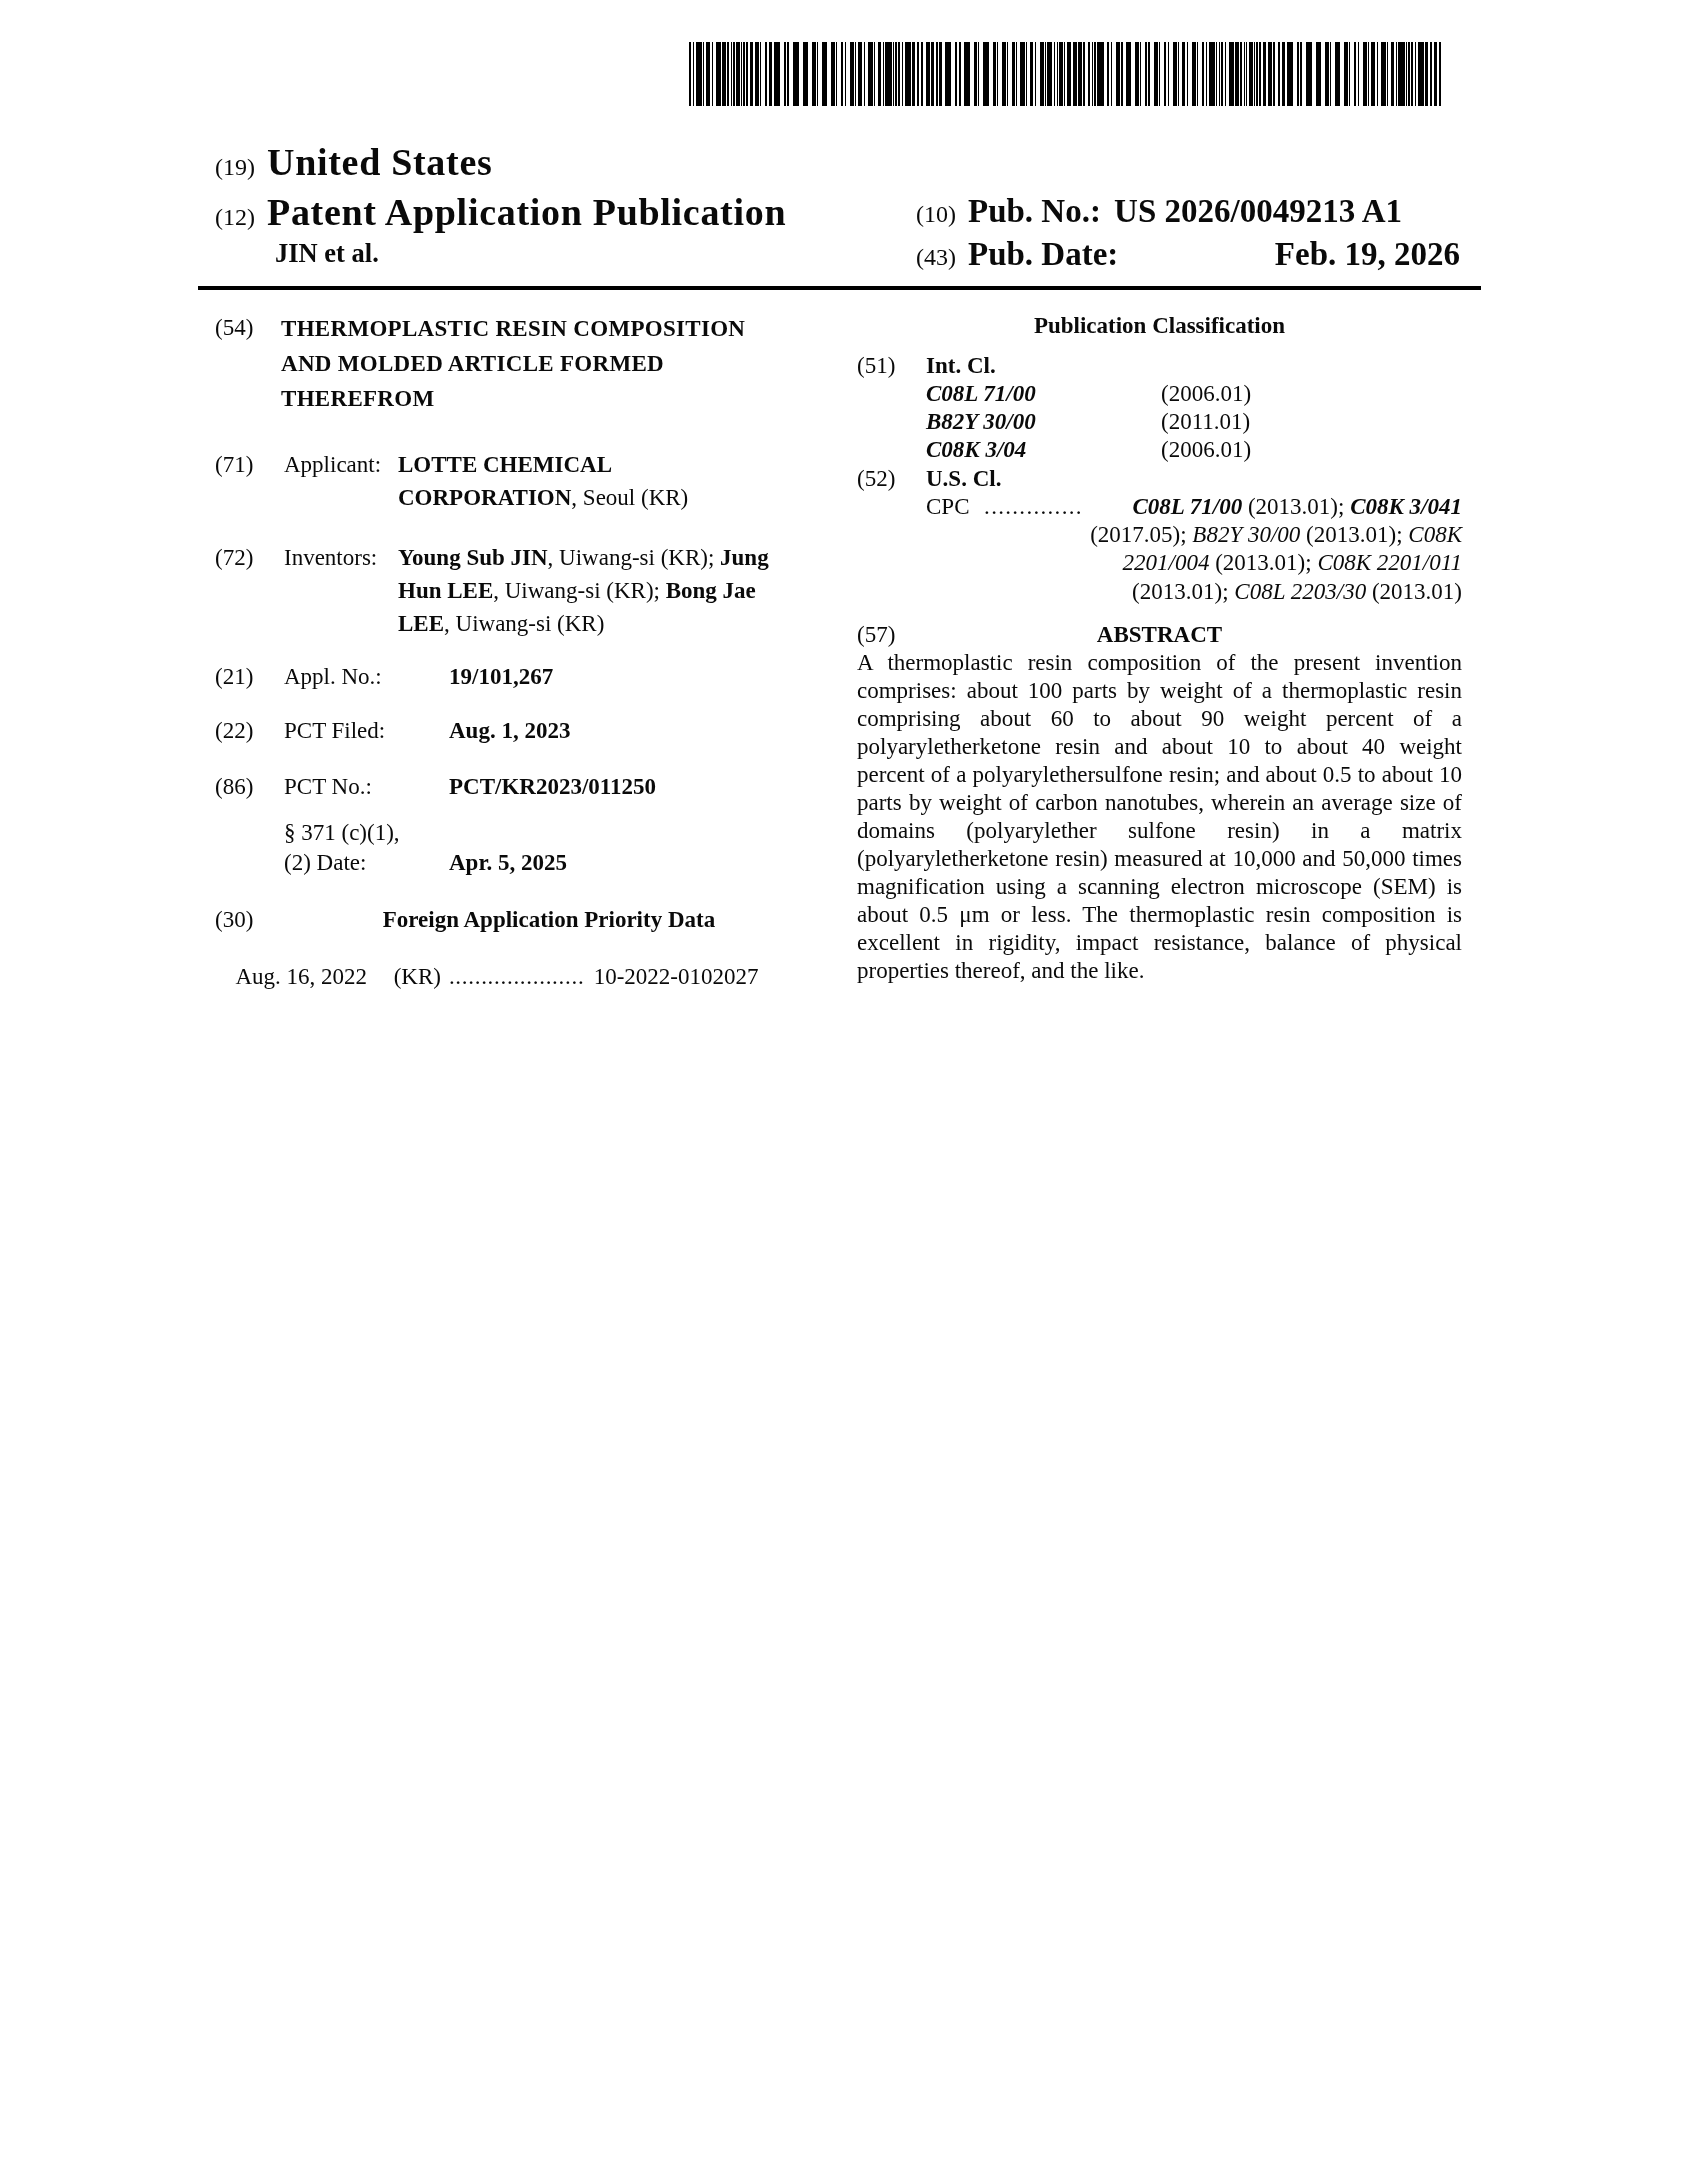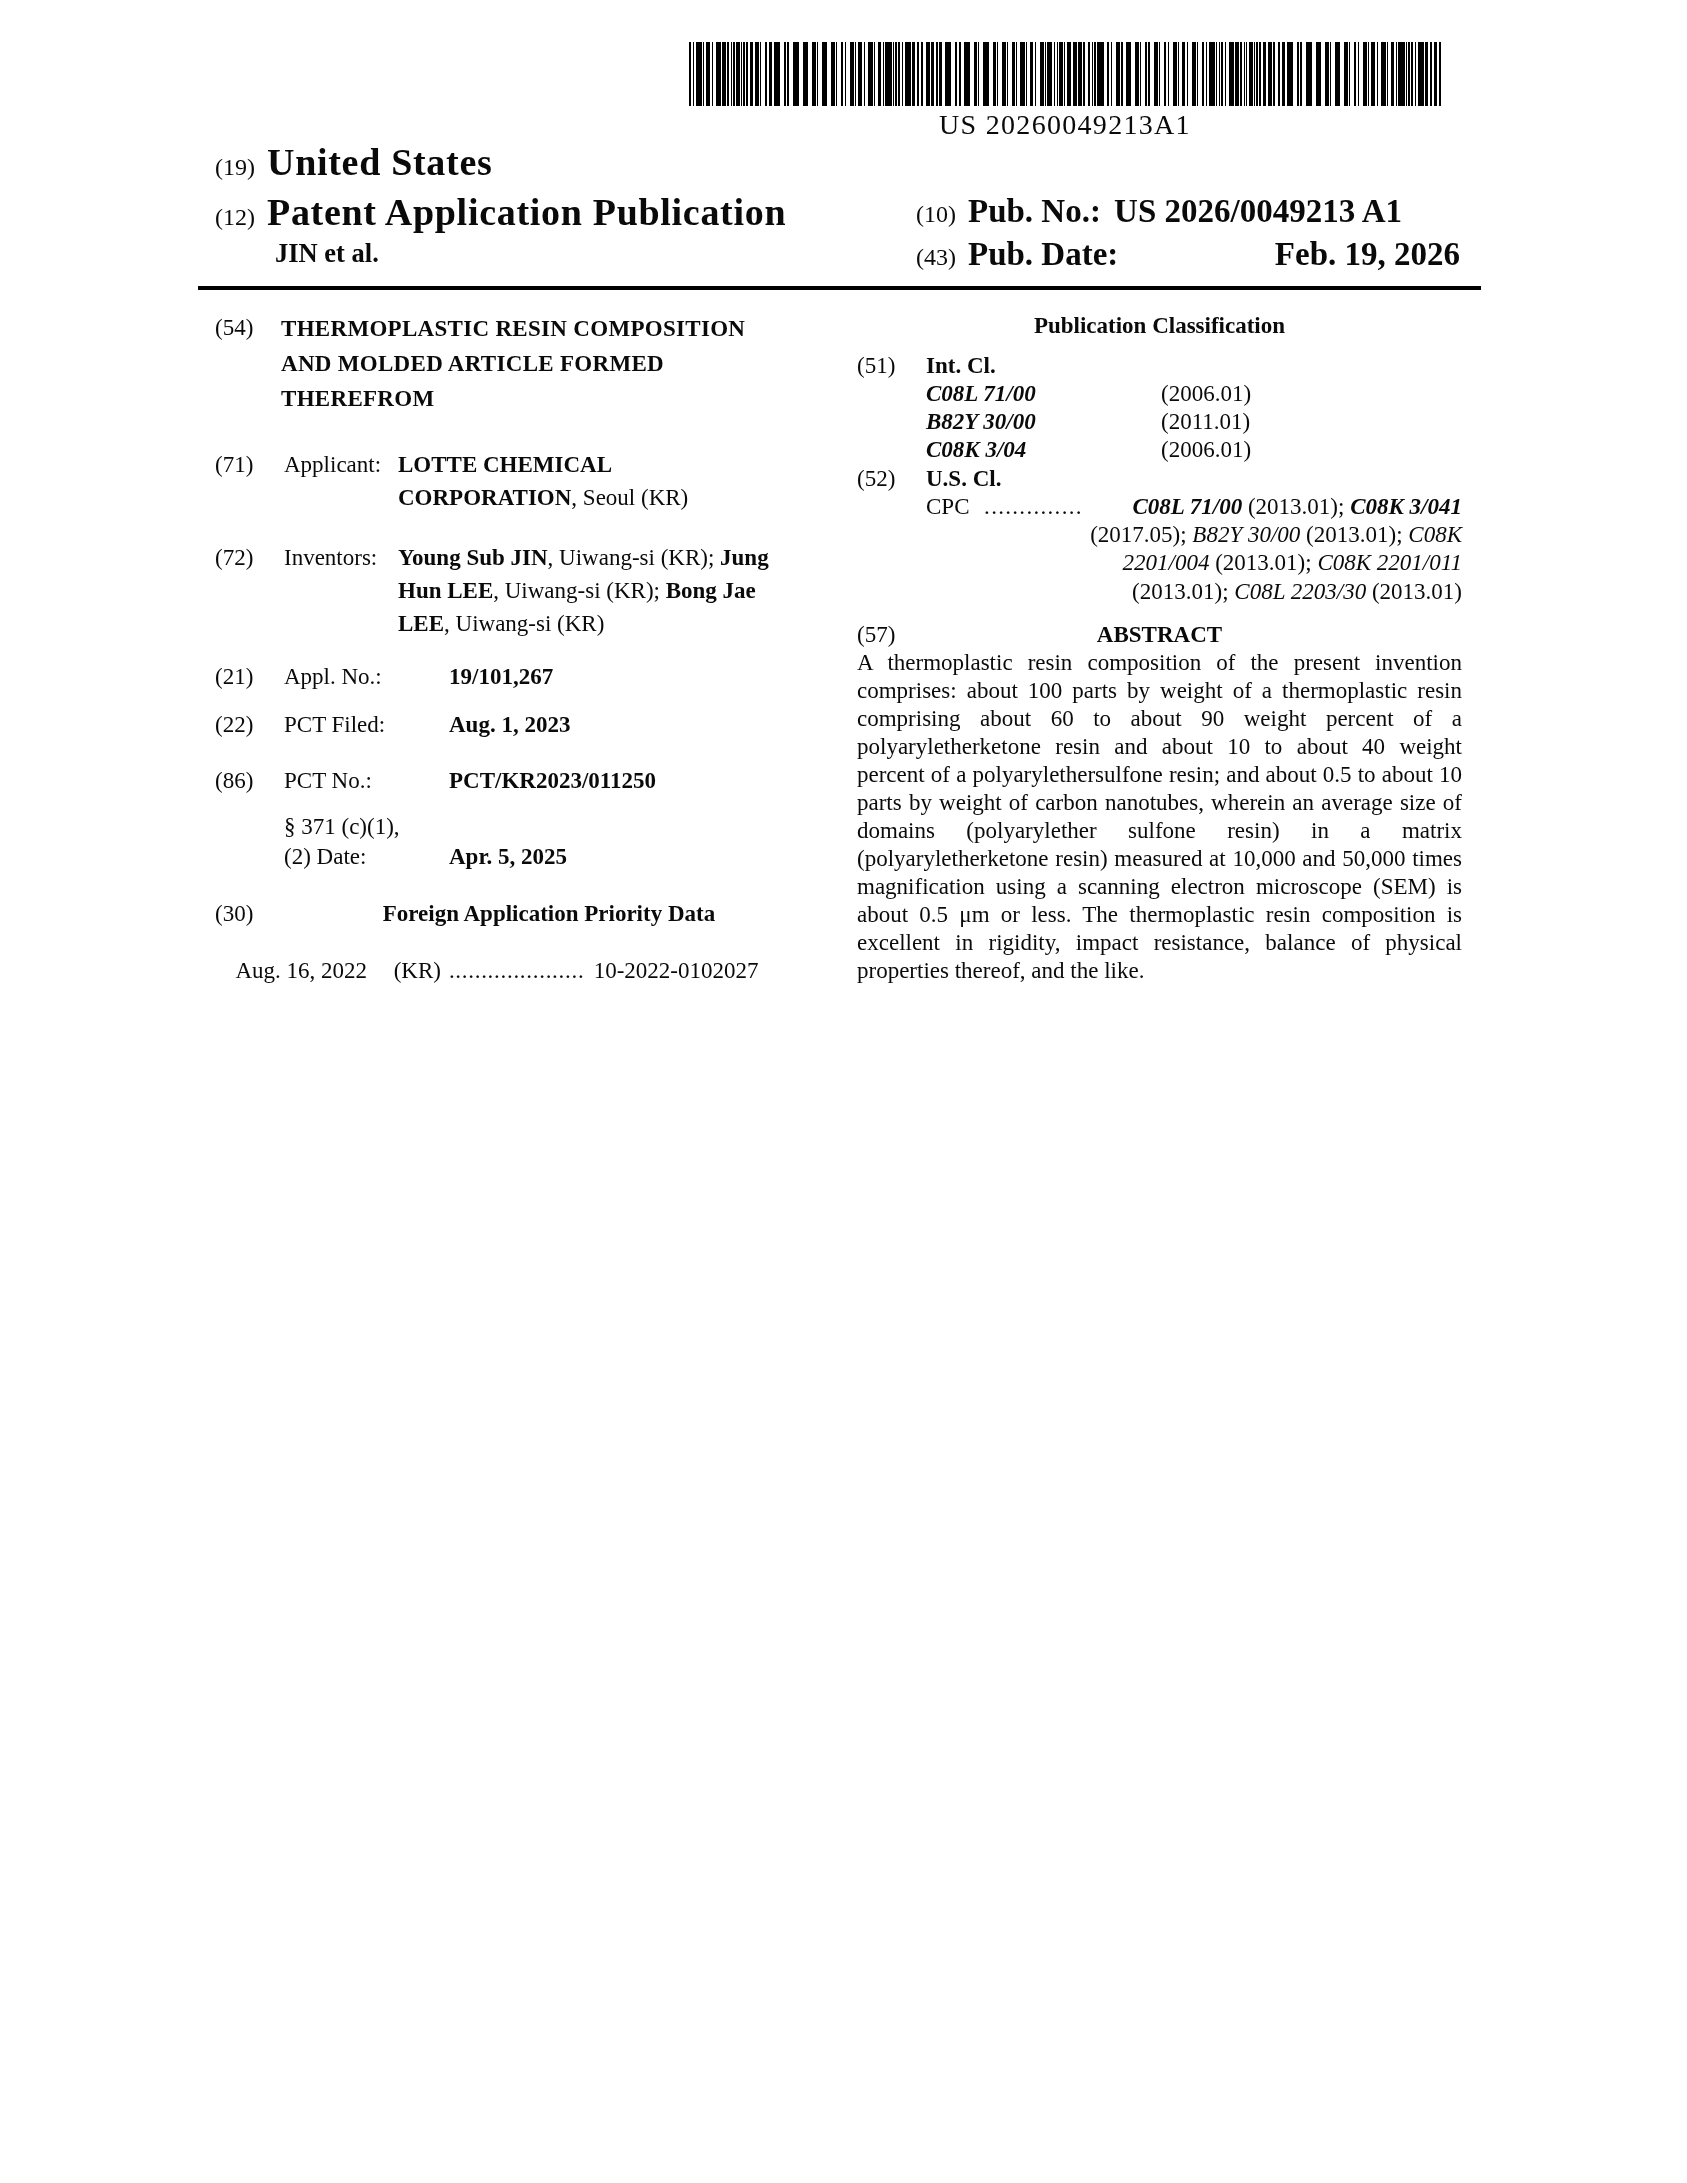--- a/index.html
+++ b/index.html
@@ -45,21 +45,21 @@
   .title-text{font-weight:bold;line-height:35px;letter-spacing:0.3px;}
   .center{text-align:center;}
   .seg-b{font-weight:bold;}
   .seg-i{font-style:italic;}
   .seg-bi{font-weight:bold;font-style:italic;}
   .seg-r{}
   
   .m-applicant{margin-top:32px;}
   .m-inventors{margin-top:27px;}
   .m-appl{margin-top:20px;}
-  .m-pctfiled{margin-top:15px;}
+  .m-pctfiled{margin-top:21px;}
   .m-pctno{margin-top:23px;}
   .m-371{margin-top:15px;line-height:30px;}
   .m-30{margin-top:24.5px;}
   .m-priority{margin-top:24.5px;}
   .sub371{margin-left:69px;}
   .grid-371{display:grid;grid-template-columns:165px 1fr;}
   .priority-row{display:flex;align-items:baseline;padding-left:20.5px;white-space:nowrap;}
   .priority-row .p-date{margin-right:26.5px;}
   .priority-row .p-kr{margin-right:8px;}
   .priority-row .p-dots{margin-right:9.3px;letter-spacing:0.7px;}
@@ -78,21 +78,20 @@
   .m-57{margin-top:14px;position:relative;}
   .num-abs{position:absolute;left:0;top:0;}
   .abstract{margin-top:0;line-height:28px;text-align:justify;}
 </style>
 </head>
 <body>
 
 <div class="page">
 
   <div class="barcode"></div>
-  <div class="barcode-text">US 20260049213A1</div>
 
   <div class="hdr-line" style="left:215px;top:140px;">
     <span class="hdr-num">(19)</span>
     <span class="hdr-big">United States</span>
   </div>
   <div class="hdr-line" style="left:215px;top:190px;text-align:center;">
     <span class="hdr-num">(12)</span>
     <span class="hdr-big">Patent Application Publication</span>
   </div>
   <div class="hdr-authors">JIN et al.</div>

